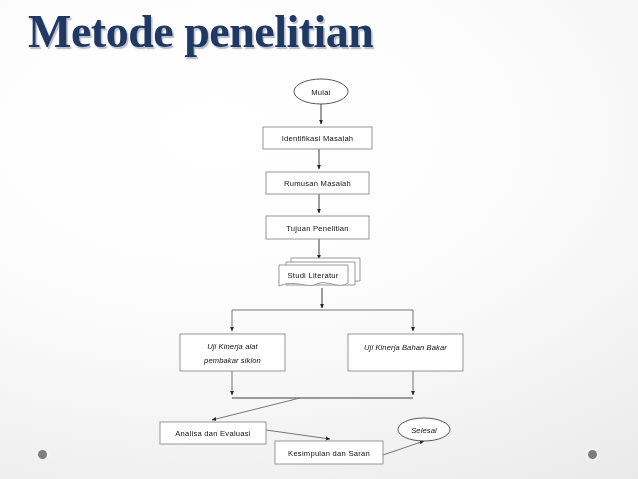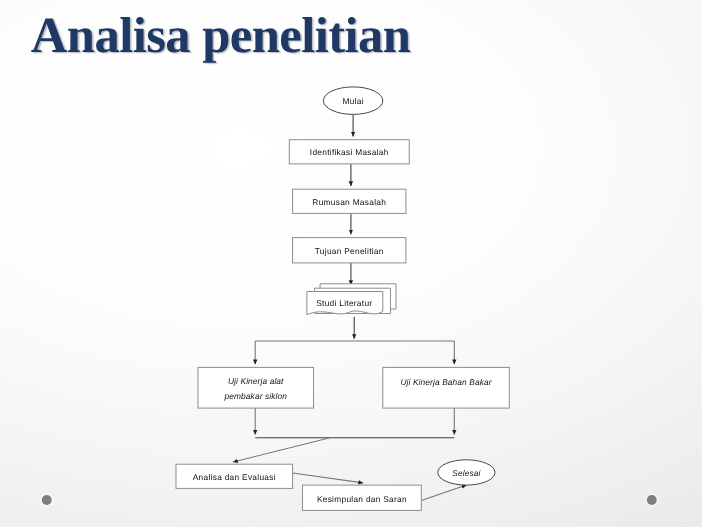--- a/index.html
+++ b/index.html
@@ -82,21 +82,21 @@
     stroke-width: 1;
     fill: none;
   }
   .arrowhead { fill: #222222; }
 </style>
 </head>
 <body>
 
 <div id="slide">
 
-  <div id="slide-title">Analisa penelitian</div>
+  <div id="slide-title">Metode penelitian</div>
 
   <span class="bullet-dot" id="dot-left"></span>
   <span class="bullet-dot" id="dot-right"></span>
 
   <svg id="flow" viewBox="0 0 638 479">
     <defs>
       <marker id="ah" viewBox="0 0 10 10" refX="8.5" refY="5" markerWidth="5" markerHeight="5" orient="auto-start-reverse">
         <path d="M 0 1 L 9 5 L 0 9 z" class="arrowhead"></path>
       </marker>
       <marker id="ah-thin" viewBox="0 0 10 10" refX="8.5" refY="5" markerWidth="4.6" markerHeight="4.6" orient="auto-start-reverse">

